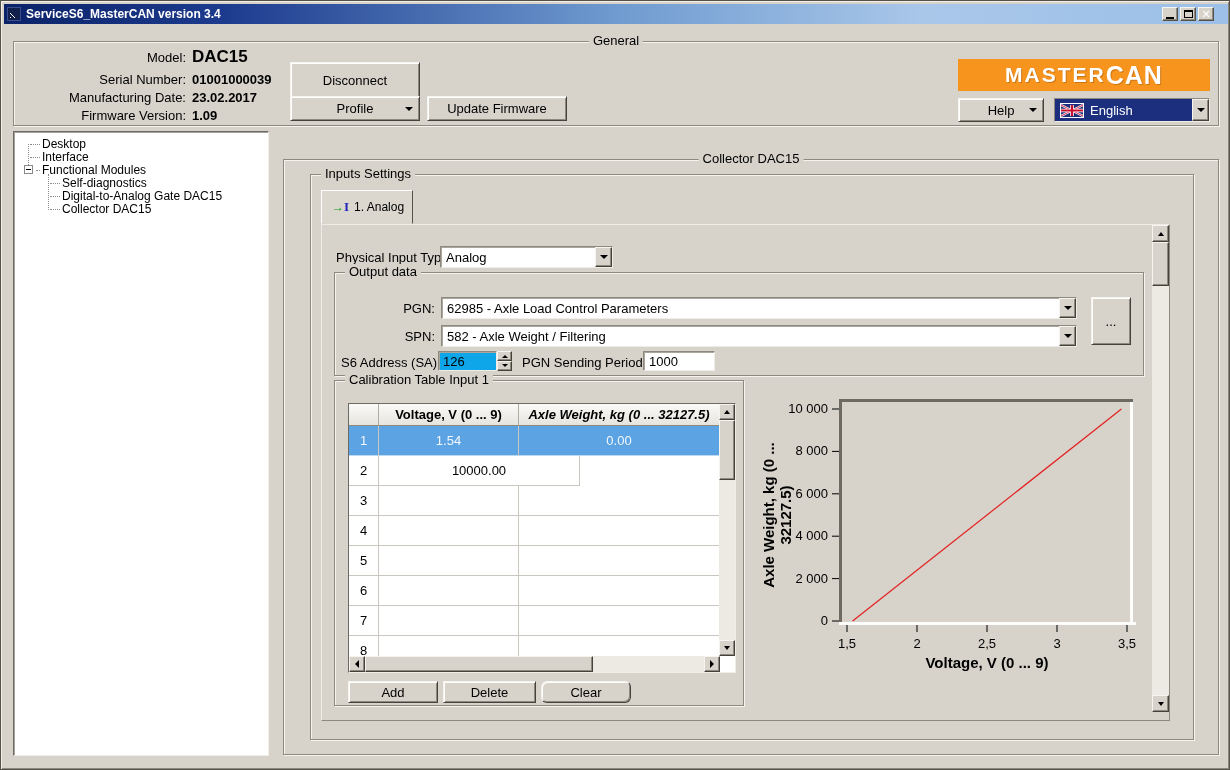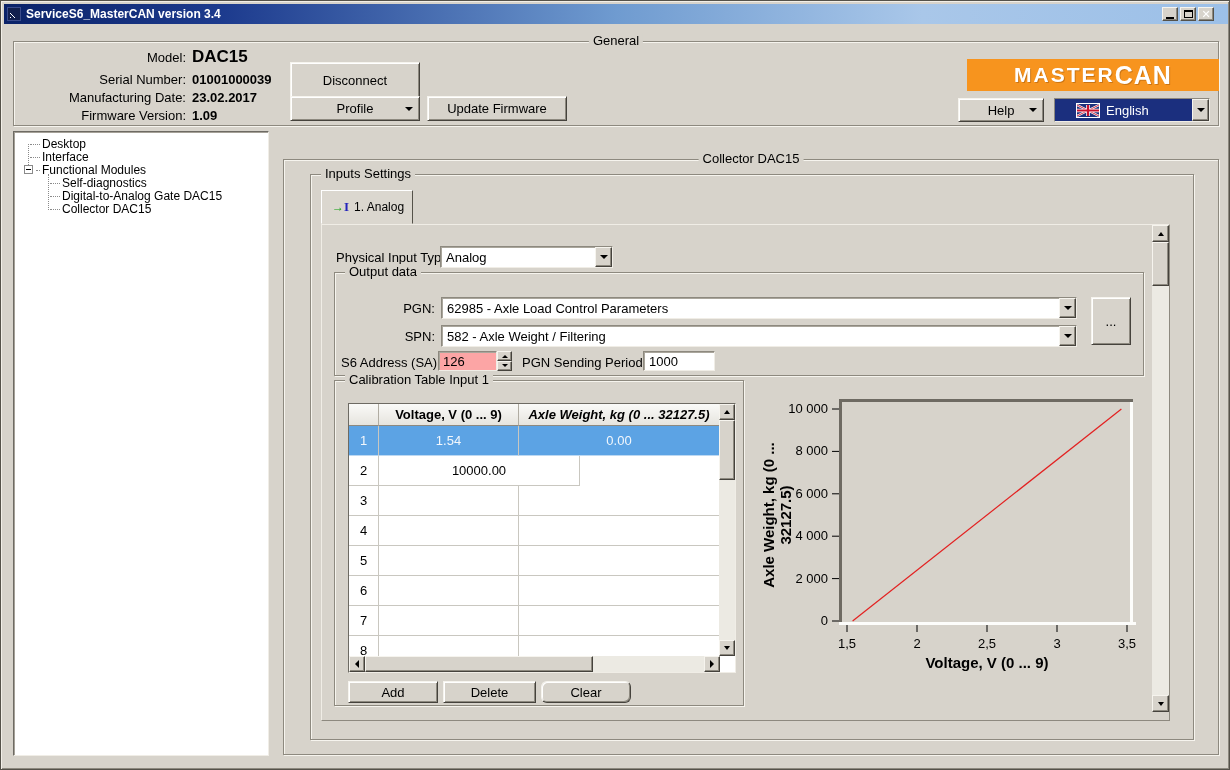--- a/index.html
+++ b/index.html
@@ -45,25 +45,25 @@
   .lbl { position:absolute; font-size:13px; white-space:nowrap; }
   .rlbl { text-align:right; }
 
   
   .info-row { position:absolute; left:8px; width:420px; height:18px; display:flex; }
   .info-row .k { width:164px; text-align:right; }
   .info-row .v { margin-left:6px; font-weight:bold; }
   .model-v { font-size:17px; margin-top:-3px; }
   .logo { position:absolute; left:944px; top:17px; width:252px; height:32px; background:var(--logo); 
           display:flex; align-items:center; justify-content:center; color:#fff; font-weight:bold; letter-spacing:2px;
-          text-shadow:1px 1px 0 rgba(120,60,0,.35);margin-left:9px; }
+          text-shadow:1px 1px 0 rgba(120,60,0,.35); }
   .logo .lg-a { font-size:21px; }
   .logo .lg-b { font-size:25px; letter-spacing:1px; }
   .lang { position:absolute; left:1040px; top:56px; width:156px; height:24px; background:var(--navy);
-          border:1px solid; border-color:#8d897f #f0ede6 #f0ede6 #8d897f; display:flex; align-items:center; color:#fff;padding-left:16px; }
+          border:1px solid; border-color:#8d897f #f0ede6 #f0ede6 #8d897f; display:flex; align-items:center; color:#fff; }
   .lang .flag { margin:0 6px 0 5px; border:1px solid #fff; }
   .lang .lval { flex:1; font-size:13px; }
 
   
   .tree { position:absolute; left:12px; top:130px; width:256px; height:625px; background:#fff;
           border:1px solid; border-color:#6d6a63 #f0ede6 #f0ede6 #6d6a63; box-shadow:inset 1px 1px 0 #a5a198; font-size:12px; }
   .tree-item { position:relative; height:13px; line-height:13px; white-space:nowrap; }
   .tree-item.lvl0 { padding-left:26px; }
   .tree-item.lvl1 { padding-left:46px; }
   .tree-item:before { content:""; position:absolute; top:6px; border-top:1px dotted #8a8a8a; }
@@ -86,21 +86,21 @@
 
   
   .sb-v { position:absolute; background:#eceae3; }
   .sb-btn { position:absolute; background:#d7d3cb; border:1px solid; border-color:#f6f4ee #45423c #45423c #f6f4ee;
             box-shadow:inset -1px -1px 0 #8d897f; display:flex; align-items:center; justify-content:center; }
   .sb-thumb { position:absolute; background:#d7d3cb; border:1px solid; border-color:#f6f4ee #45423c #45423c #f6f4ee;
               box-shadow:inset -1px -1px 0 #8d897f; }
 
   
   .spin { position:absolute; display:flex; }
-  .spin .sval { flex:1; background:#fca5a5; border:1px solid; border-color:#8d897f #f0ede6 #f0ede6 #8d897f;
+  .spin .sval { flex:1; background:#0ea5e9; border:1px solid; border-color:#8d897f #f0ede6 #f0ede6 #8d897f;
                 box-shadow:inset 1px 1px 0 #aaa69c; padding:0 4px; display:flex; align-items:center; }
   .spin .sbtns { width:15px; display:flex; flex-direction:column; }
   .spin .sbtn { flex:1; background:#d7d3cb; border:1px solid; border-color:#f6f4ee #45423c #45423c #f6f4ee;
                 box-shadow:inset -1px -1px 0 #8d897f; display:flex; align-items:center; justify-content:center; }
   .spin .sbtn i { display:block; width:0; height:0; border:3px solid transparent; }
   .spin .up i { border-bottom:3px solid #000; margin-bottom:2px; }
   .spin .dn i { border-top:3px solid #000; margin-top:2px; }
 
   
   .tbl { position:absolute; left:13px; top:22px; width:388px; height:270px;

